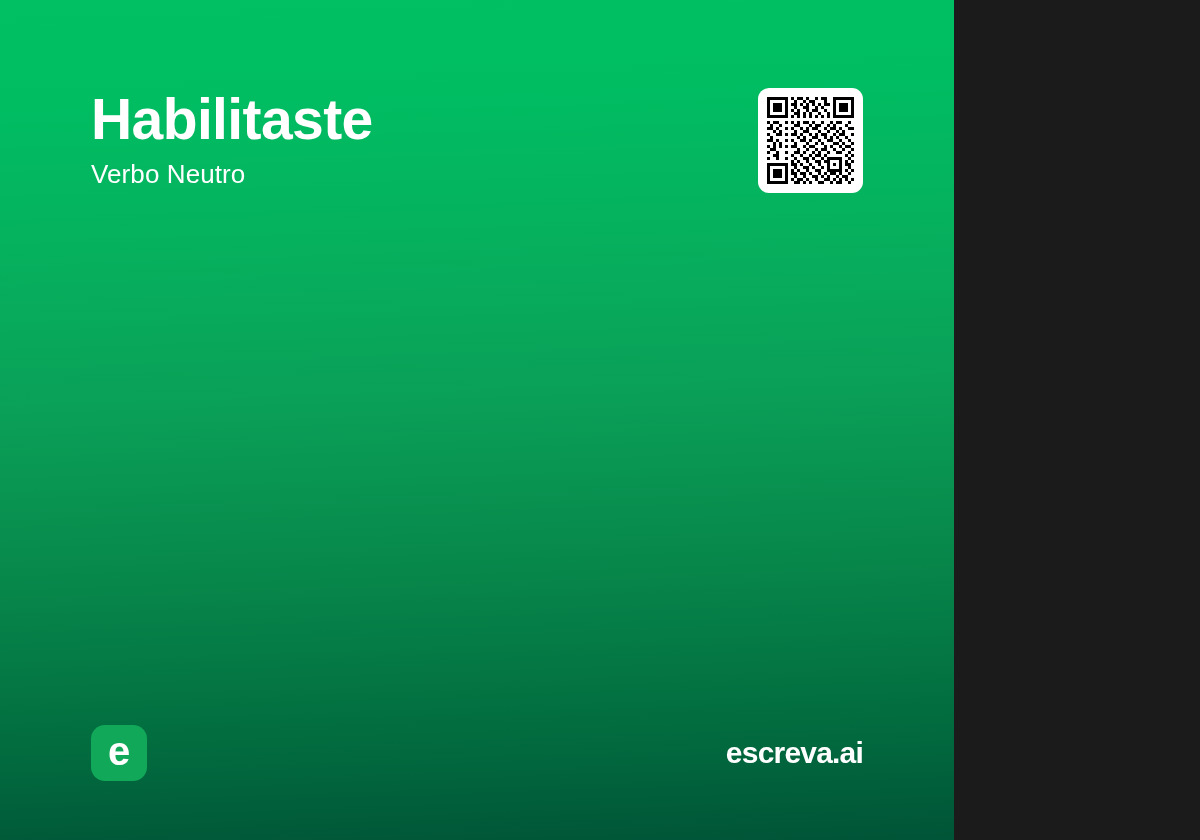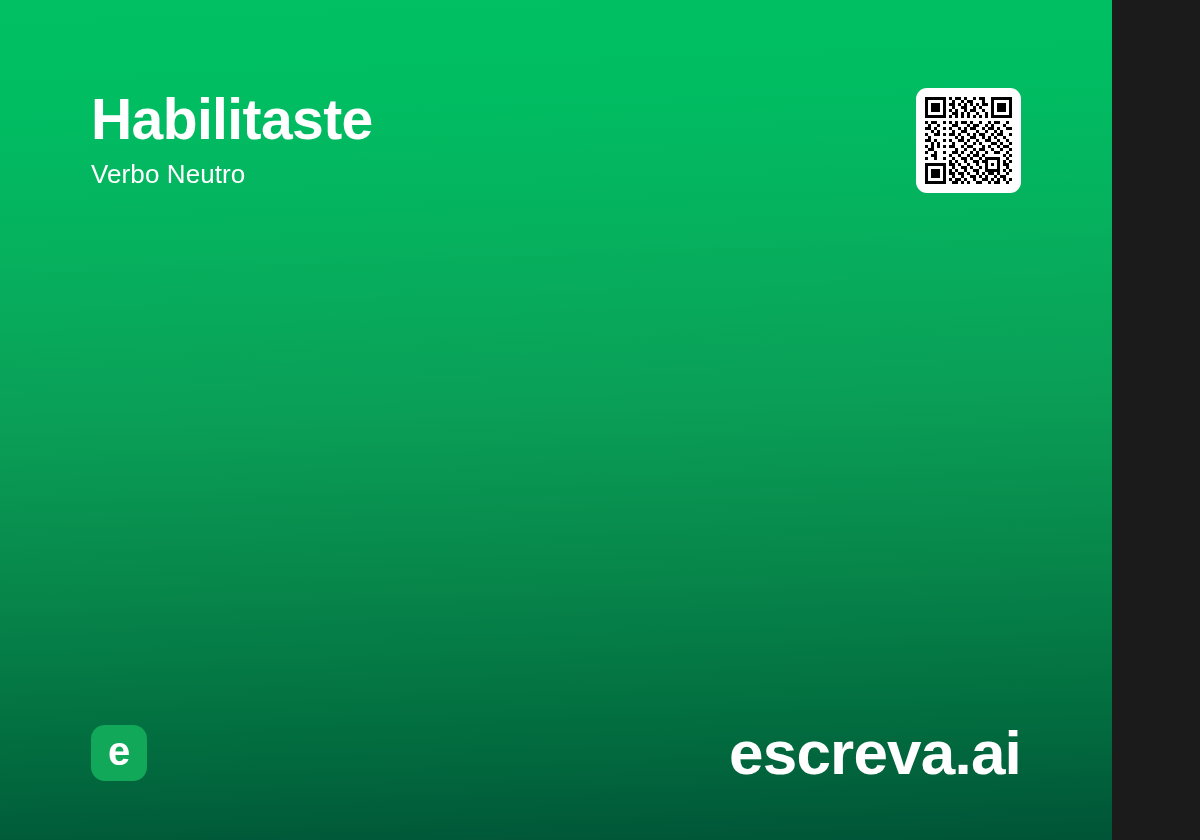--- a/index.html
+++ b/index.html
@@ -3,21 +3,21 @@
 <meta charset="utf-8">
 <title>escreva.ai — Habilitaste</title>
 <style>
   html, body {
     margin: 0;
     padding: 0;
     background: #1b1b1b;
   }
   .card {
     position: relative;
-    width: 1112px;
+    width: 954px;
     height: 840px;
     overflow: hidden;
     background: linear-gradient(178deg,
                 #00c063 0%,
                 #00bd62 12%,
                 #06b05d 30%,
                 #0a9f57 48%,
                 #07864a 68%,
                 #026c3f 86%,
                 #005437 100%);
@@ -105,21 +105,21 @@
     flex: 0 0 auto;
   }
   .logo-badge span {
     font-size: 40px;
     font-weight: 700;
     line-height: 1;
     color: #ffffff;
     transform: translateY(-2px);
   }
   .brand-wordmark {
-    font-size: 62px;
+    font-size: 30px;
     font-weight: 700;
     letter-spacing: -0.8px;
     line-height: 1;
     color: #ffffff;
   }
 </style>
 </head>
 <body>
 
 <div class="card">

